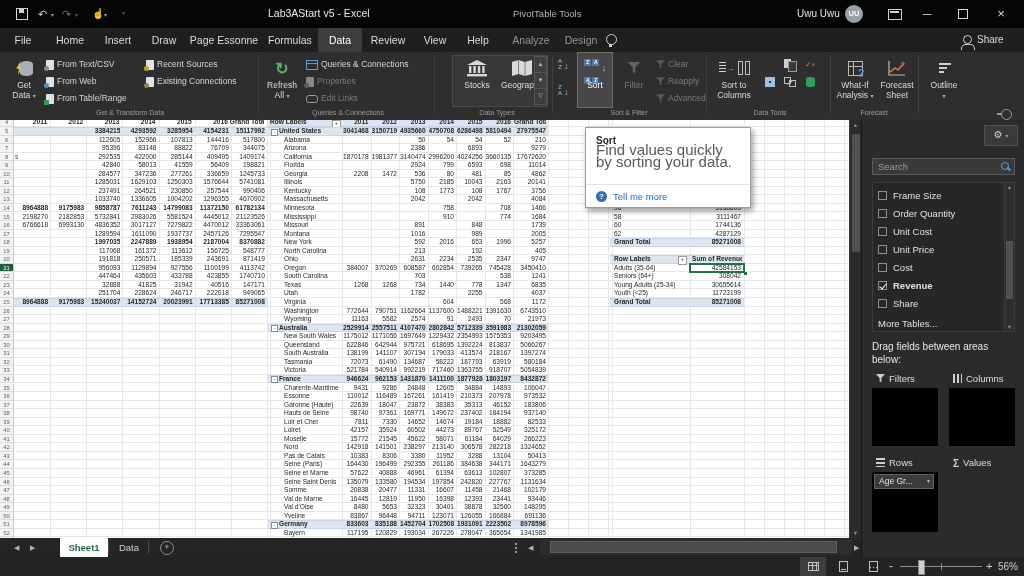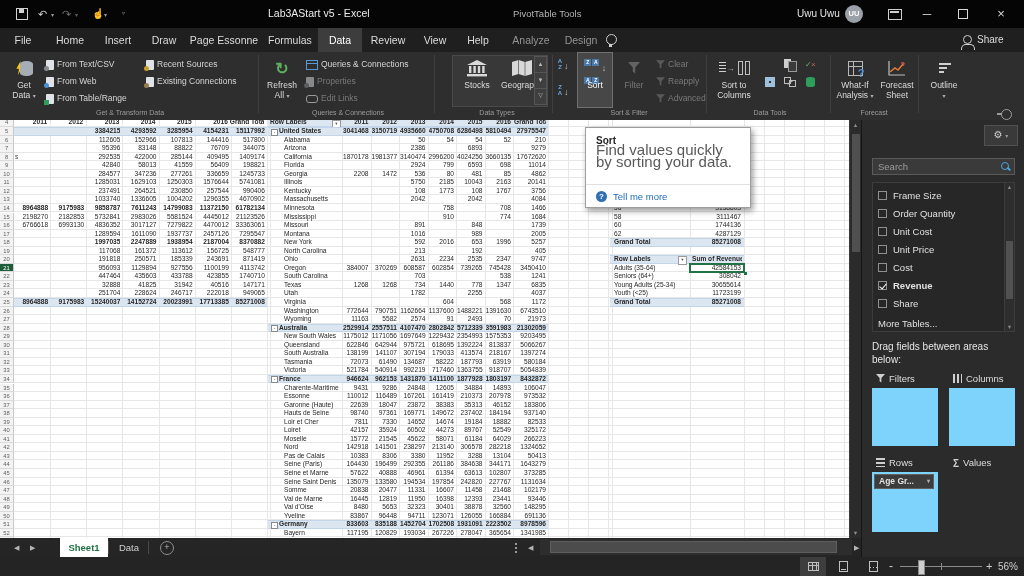--- a/index.html
+++ b/index.html
@@ -97,21 +97,21 @@
   .mag::after{content:"";position:absolute;left:5px;top:5px;width:4px;height:1.5px;background:#4ea3e0;transform:rotate(45deg);}
   .fieldlist{position:absolute;left:10px;top:62px;width:143px;height:150px;background:#272727;border:1px solid #3c3c3c;box-sizing:border-box;overflow:hidden;}
   .fitem{position:absolute;left:0;width:130px;height:18px;line-height:18px;font-size:9.5px;color:#e0e0e0;}
   .cb{position:absolute;left:5px;top:4px;width:9px;height:9px;border:1px solid #8f8f8f;box-sizing:border-box;}
   .cb.on::after{content:"";position:absolute;left:2px;top:0px;width:3px;height:6px;border:solid #fff;border-width:0 1.5px 1.5px 0;transform:rotate(40deg);}
   .flscroll{position:absolute;right:0;top:0;width:10px;height:100%;background:#2e2e2e;border-left:1px solid #3c3c3c;box-sizing:border-box;}
   .flthumb{position:absolute;left:1px;top:58px;width:7px;height:58px;background:#515151;}
   .draglbl{position:absolute;left:10px;top:220px;width:130px;font-size:10px;line-height:13px;}
   .qhdr{position:absolute;height:14px;font-size:9.5px;color:#dedede;line-height:14px;}
   .qico{display:inline-block;vertical-align:-1px;margin-right:4px;}
-  .qbox{position:absolute;width:66px;background:#7dd3fc;font-weight:bold;}
+  .qbox{position:absolute;width:66px;background:#000000;}
   .chip{position:absolute;height:15px;background:#3c3c3c;border:1px solid #606060;box-sizing:border-box;font-size:8.5px;color:#e0e0e0;line-height:13px;padding-left:4px;}
   .chip .dd{position:absolute;right:3px;top:0;font-size:6px;color:#b0b0b0;}
   .funnel2{width:9px;height:9px;background:#cfcfcf;clip-path:polygon(0 0,100% 0,60% 45%,60% 95%,40% 80%,40% 45%);display:inline-block;}
   .colsic{display:inline-block;width:9px;height:9px;background:repeating-linear-gradient(90deg,#cfcfcf 0 2px,transparent 2px 4px);}
   .rowsic{display:inline-block;width:9px;height:9px;background:repeating-linear-gradient(#cfcfcf 0 2px,transparent 2px 4px);}
   .defer{position:absolute;left:10px;top:418px;width:143px;height:17px;}
   .defer .cb{left:0;top:3px;}
   .defer .lbl{position:absolute;left:16px;font-size:9.5px;color:#cfcfcf;line-height:17px;}
   .updbtn{position:absolute;left:97px;top:0;width:46px;height:17px;background:#2f2f2f;border:1px solid #4a4a4a;box-sizing:border-box;color:#707070;font-size:9.5px;text-align:center;line-height:15px;}
   

